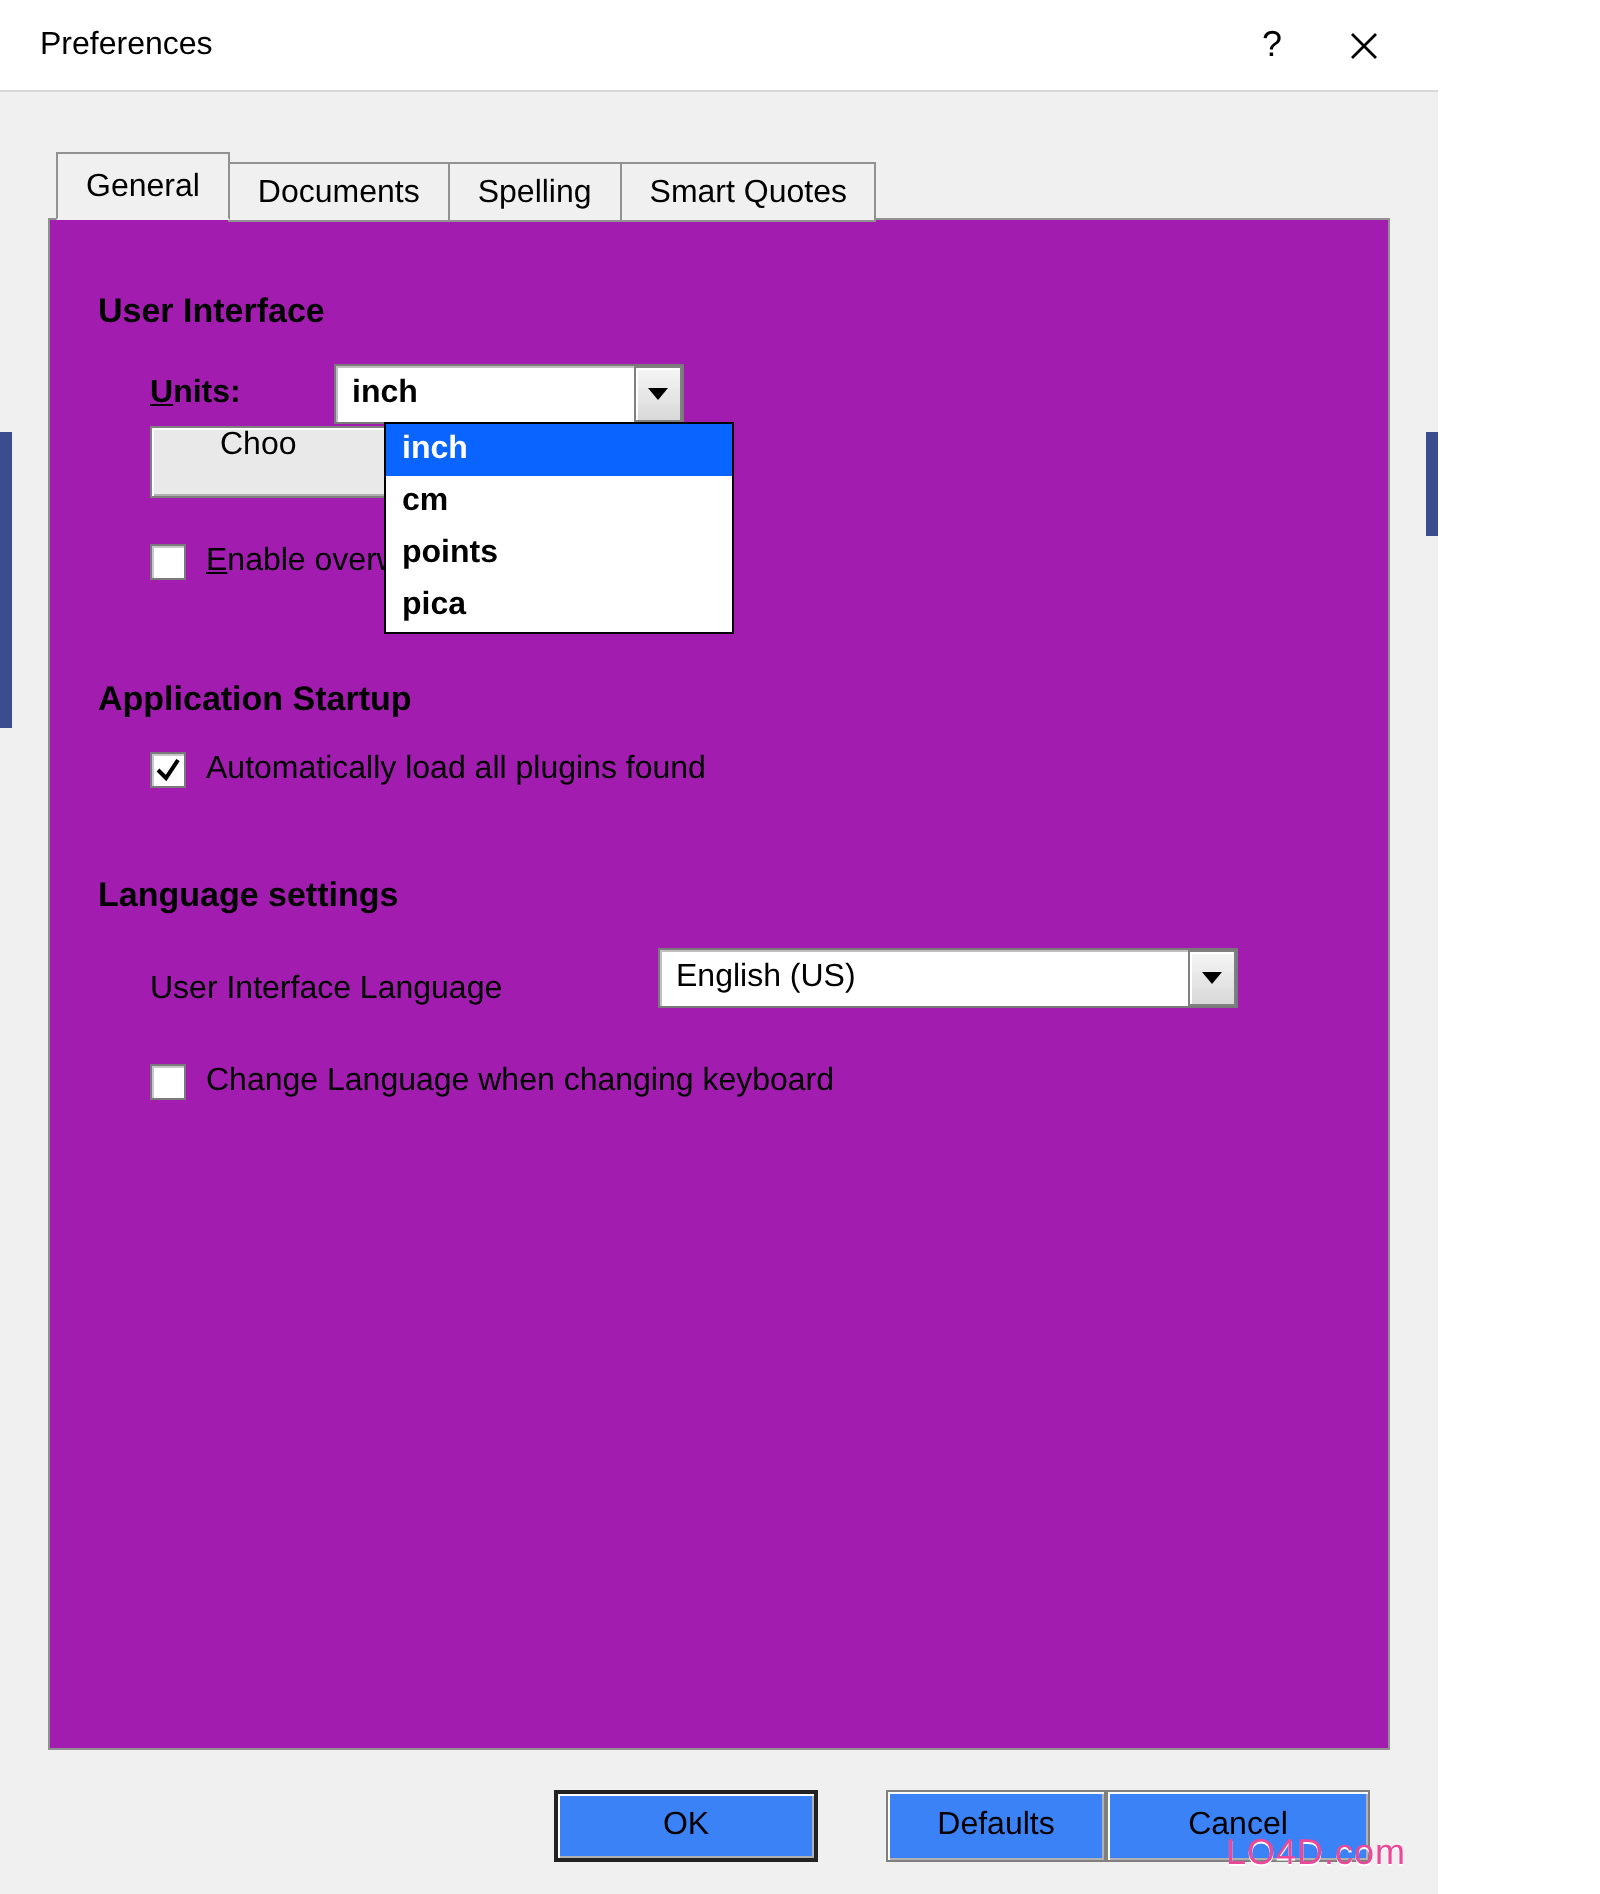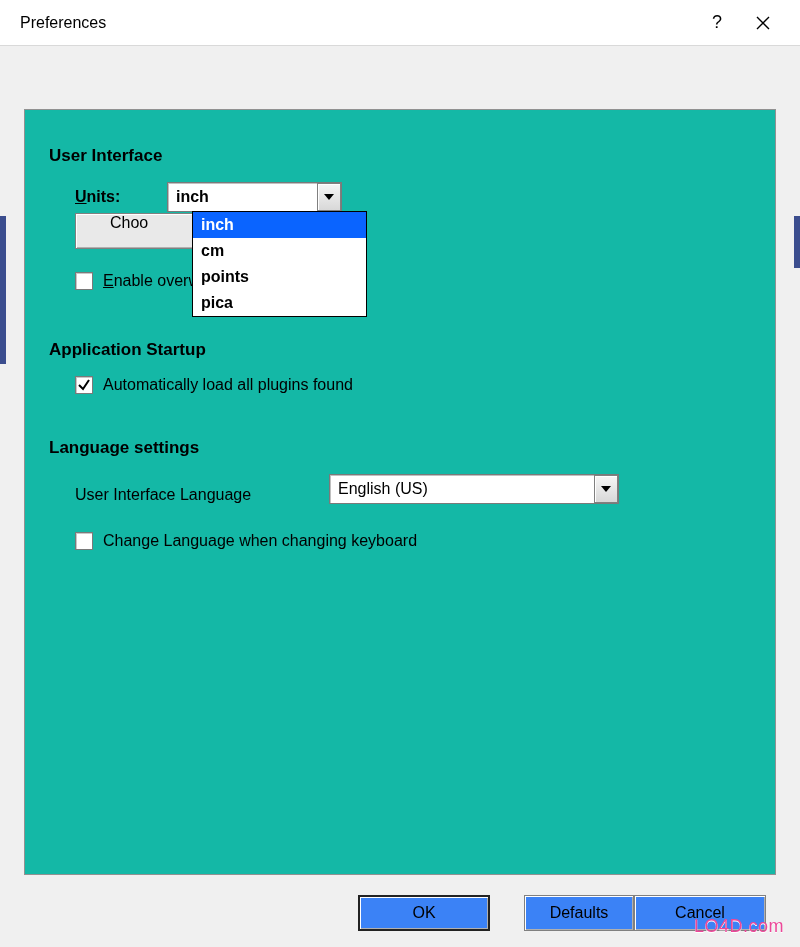--- a/index.html
+++ b/index.html
@@ -11,21 +11,21 @@
     background: #fff;
     color: #000;
     width: 800px;
     height: 947px;
     overflow: hidden;
     position: relative;
   }
   .dialog {
     position: absolute;
     left: 0; top: 0;
-    width: 800px; height: 947px;
+    width: 719px; height: 947px;
     background: #fff;
   }
   .titlebar {
     display: flex;
     align-items: center;
     height: 46px;
     padding: 0 14px 0 20px;
     border-bottom: 1px solid #d9d9d9;
   }
   .titlebar .title {
@@ -82,21 +82,21 @@
     top: 0;
     z-index: 4;
   }
 
   .tab-panel {
     position: absolute;
     left: 24px; right: 24px;
     top: 63px;
     bottom: 72px;
     border: 1px solid #919191;
-    background: #14b8a6;
+    background: #a21caf;
     padding: 36px 24px 24px 24px;
   }
 
   .section-header {
     font-weight: bold;
     font-size: 17px;
     margin-top: 6px;
     margin-bottom: 16px;
   }
   .section-header.first { margin-top: 0; }
@@ -258,20 +258,26 @@
           </svg>
       </span>
     </div>
   </div>
 
   <div class="client">
 
     <div class="edge-blue left" style="top:170px;height:148px"></div>
     <div class="edge-blue right" style="top:170px;height:52px"></div>
 
+    <div class="tabs">
+      <div class="tab active">General</div>
+      <div class="tab">Documents</div>
+      <div class="tab">Spelling</div>
+      <div class="tab">Smart Quotes</div>
+    </div>
 
     <div class="tab-panel">
 
       <div class="section-header first">User Interface</div>
 
       <div class="row" style="position:relative;">
         <div class="lbl">
           <span class="underline-first">U</span><span>nits:</span>
         </div>
         <div class="combo units">

